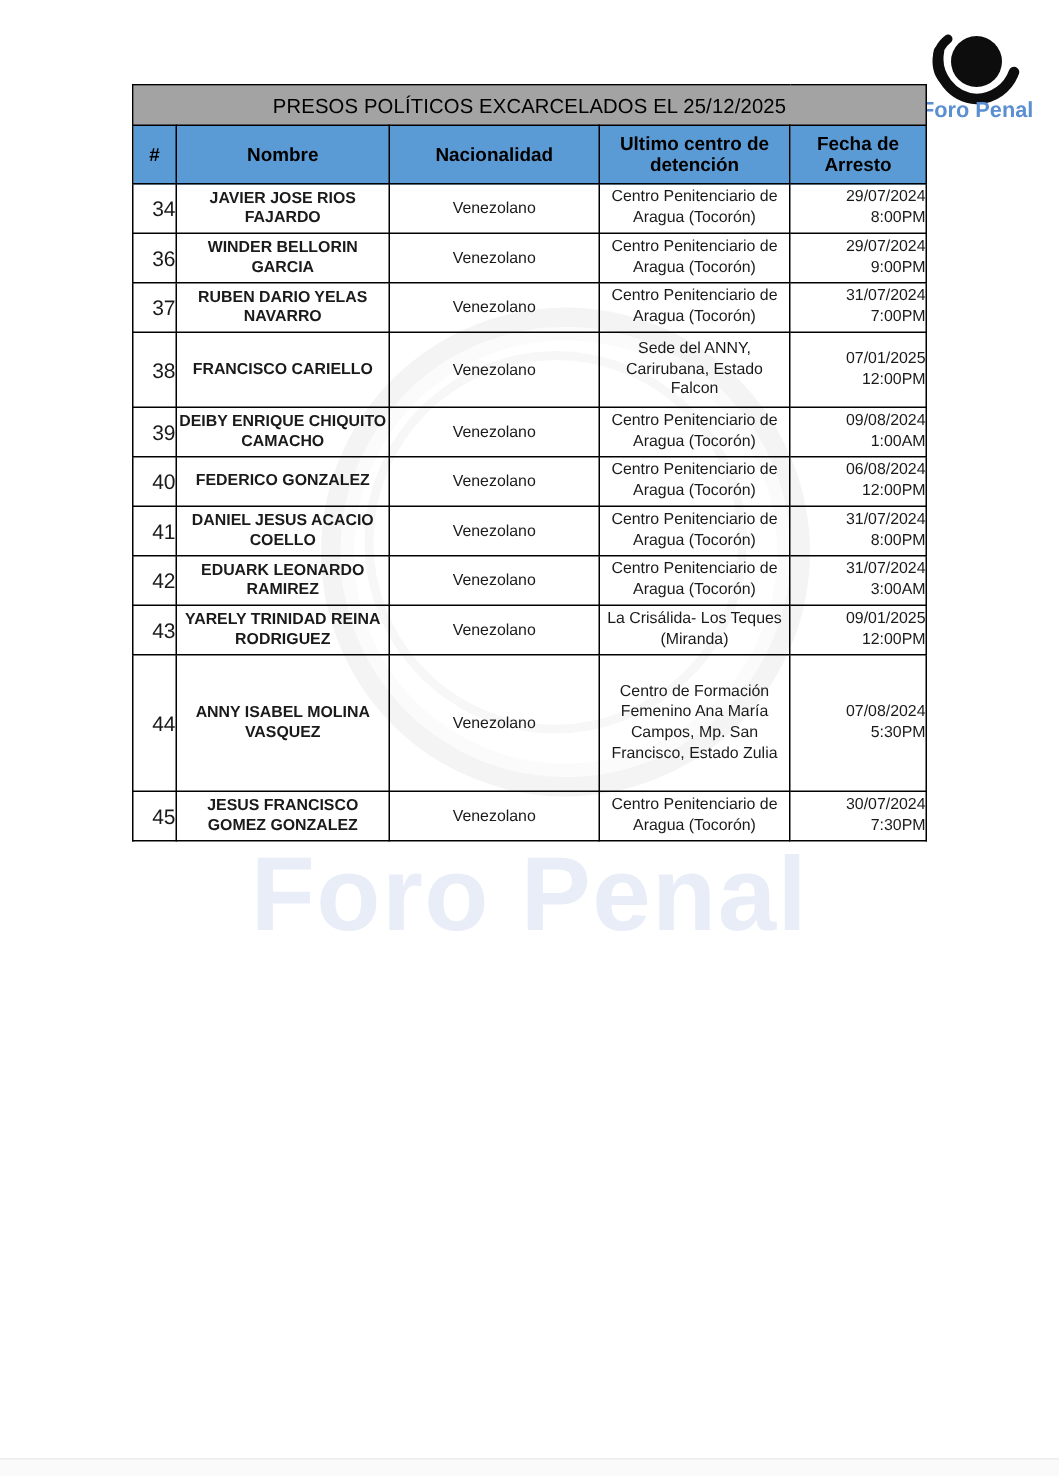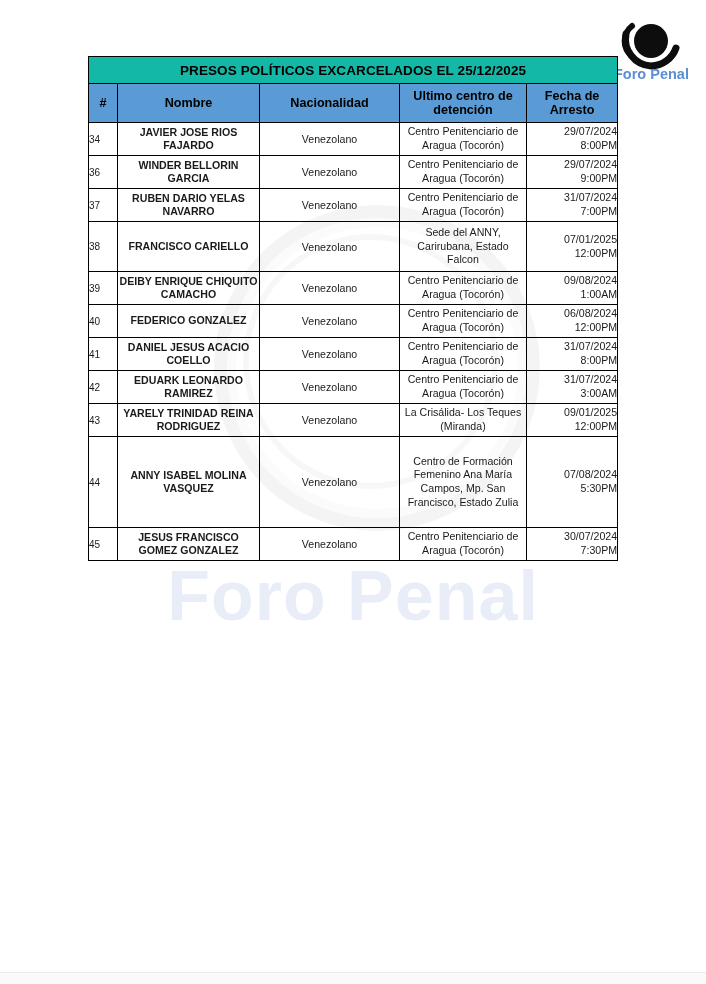--- a/index.html
+++ b/index.html
@@ -93,43 +93,43 @@
     table-layout: fixed;
     background: transparent;
   }
   table.ptbl td, table.ptbl th {
     border: 1.4px solid #000000;
     padding: 0;
     vertical-align: middle;
   }
 
   .title-cell {
-    background: #14b8a6;
+    background: #a3a3a3;
     text-align: center;
     font-size: 13.5px;
-    font-weight: bold;
+    font-weight: normal;
     color: #000000;
     height: 26px;
     letter-spacing: 0.1px;
   }
 
   .hdr {
     background: #5b9bd5;
     text-align: center;
     font-size: 12.6px;
     font-weight: bold;
     color: #000000;
     height: 38px;
     line-height: 1.12;
     padding: 2px 2px;
   }
 
   td.c-num {
-    text-align: left;
-    font-size: 10px;
+    text-align: right;
+    font-size: 14px;
     color: #1a1a1a;
   }
   td.c-name {
     text-align: center;
     font-size: 10.6px;
     color: #1a1a1a;
     line-height: 1.25;
     padding: 2px 3px;
     font-weight: bold;
   }

